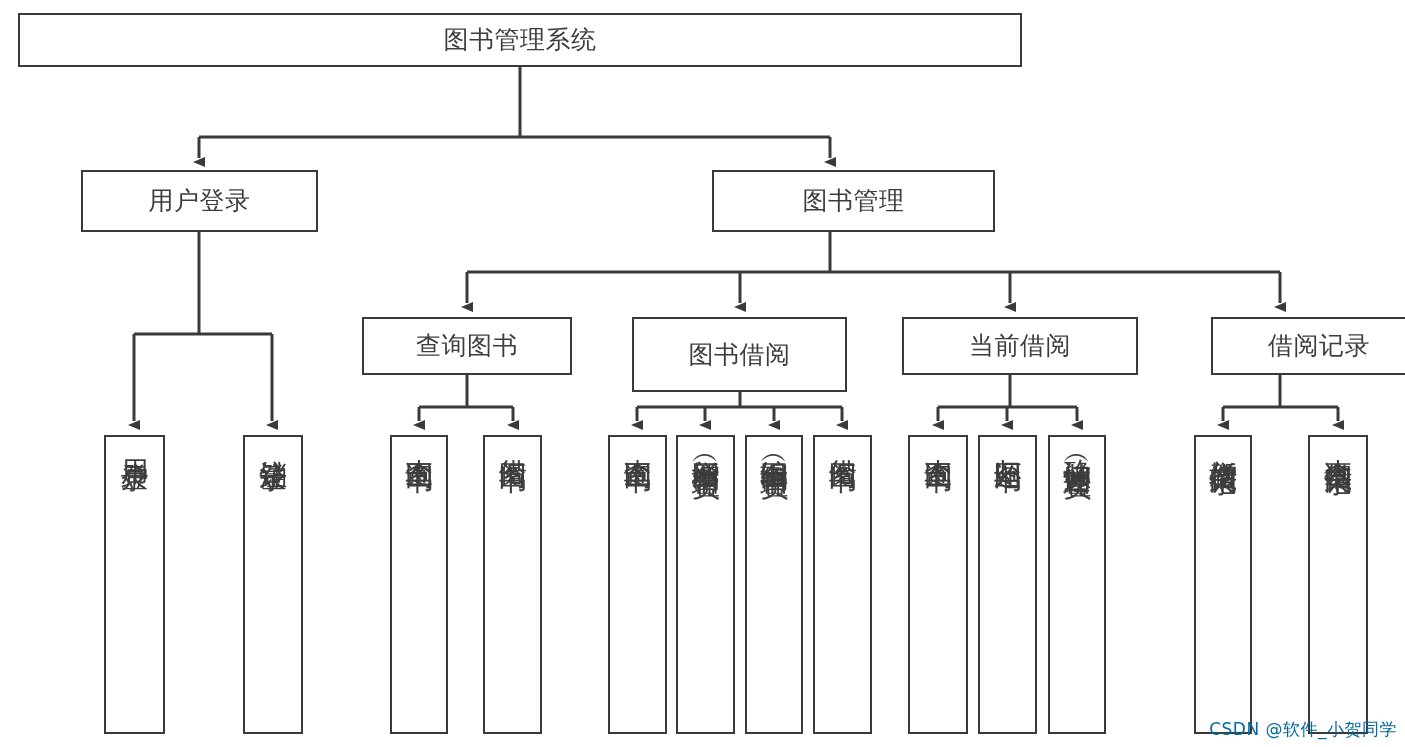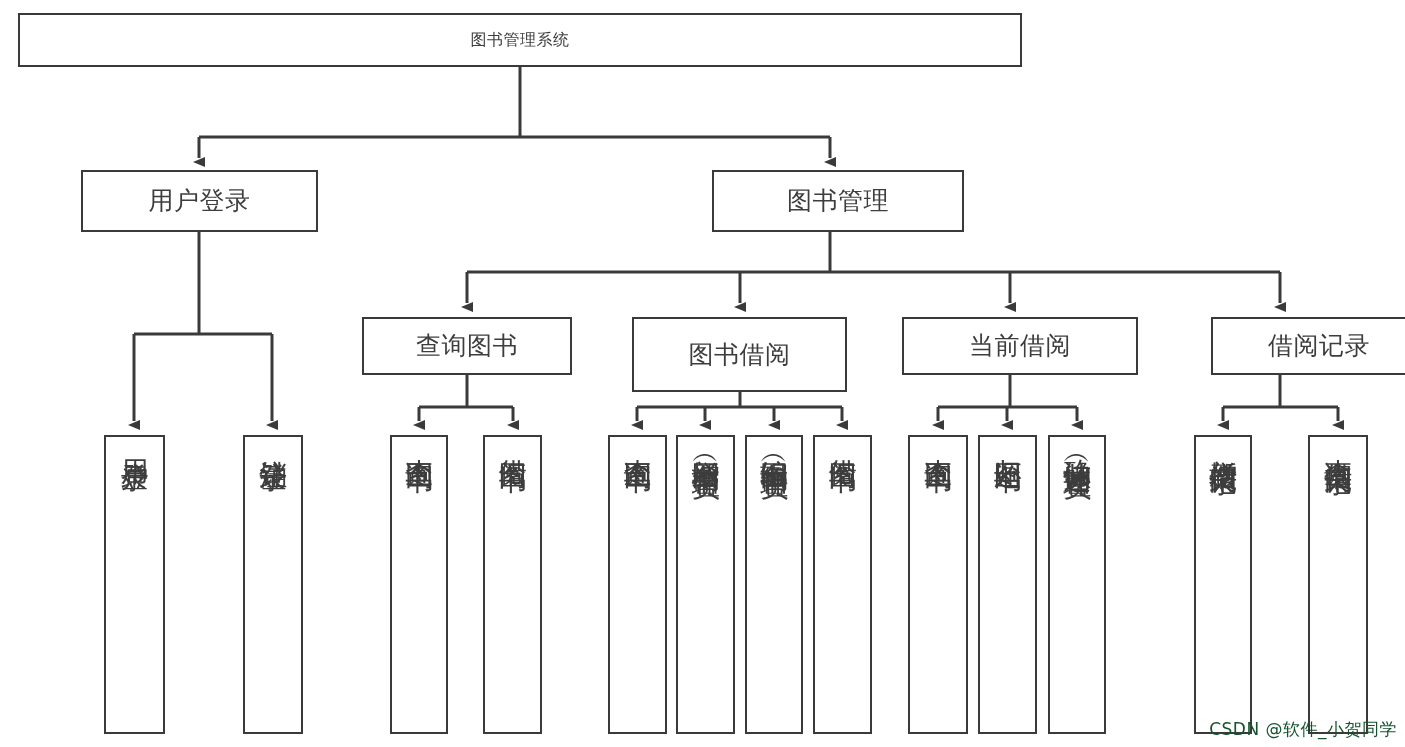--- a/index.html
+++ b/index.html
@@ -36,41 +36,41 @@
   .node .label{
     display:block;
     line-height:1.12;
     white-space:nowrap;
     letter-spacing:0.5px;
   }
   .node.horiz .label{
     font-size:25px;
   }
   .node.root .label{
-    font-size:16px;
+    font-size:25px;
   }
   .node.vert{
     align-items:flex-start;
     justify-content:center;
     padding-top:0px;
   }
   .node.vert .label{
     writing-mode:vertical-rl;
     text-orientation:upright;
     font-size:28px;
     line-height:1.06;
     letter-spacing:2px;
     white-space:nowrap;
   }
   .watermark{
     position:absolute;
     right:8px;
     bottom:6px;
     font-size:17px;
-    color:#14532d;
+    color:#0369a1;
     letter-spacing:0.5px;
     z-index:5;
     white-space:nowrap;
   }
 </style>
 </head>
 <body>
 
 <div id="canvas">
 
@@ -125,21 +125,21 @@
     </g>
   </svg>
 
   <div class="node root horiz" style="left:18px; top:13px; width:1004px; height:54px;">
     <span class="label">图书管理系统</span>
   </div>
 
   <div class="node horiz" style="left:81px; top:170px; width:237px; height:62px;">
     <span class="label">用户登录</span>
   </div>
-  <div class="node horiz" style="left:712px; top:170px; width:252px; height:62px;">
+  <div class="node horiz" style="left:712px; top:170px; width:283px; height:62px;">
     <span class="label">图书管理</span>
   </div>
 
   <div class="node horiz" style="left:362px; top:317px; width:210px; height:58px;">
     <span class="label">查询图书</span>
   </div>
   <div class="node horiz" style="left:632px; top:317px; width:215px; height:75px;">
     <span class="label">图书借阅</span>
   </div>
   <div class="node horiz" style="left:902px; top:317px; width:236px; height:58px;">

